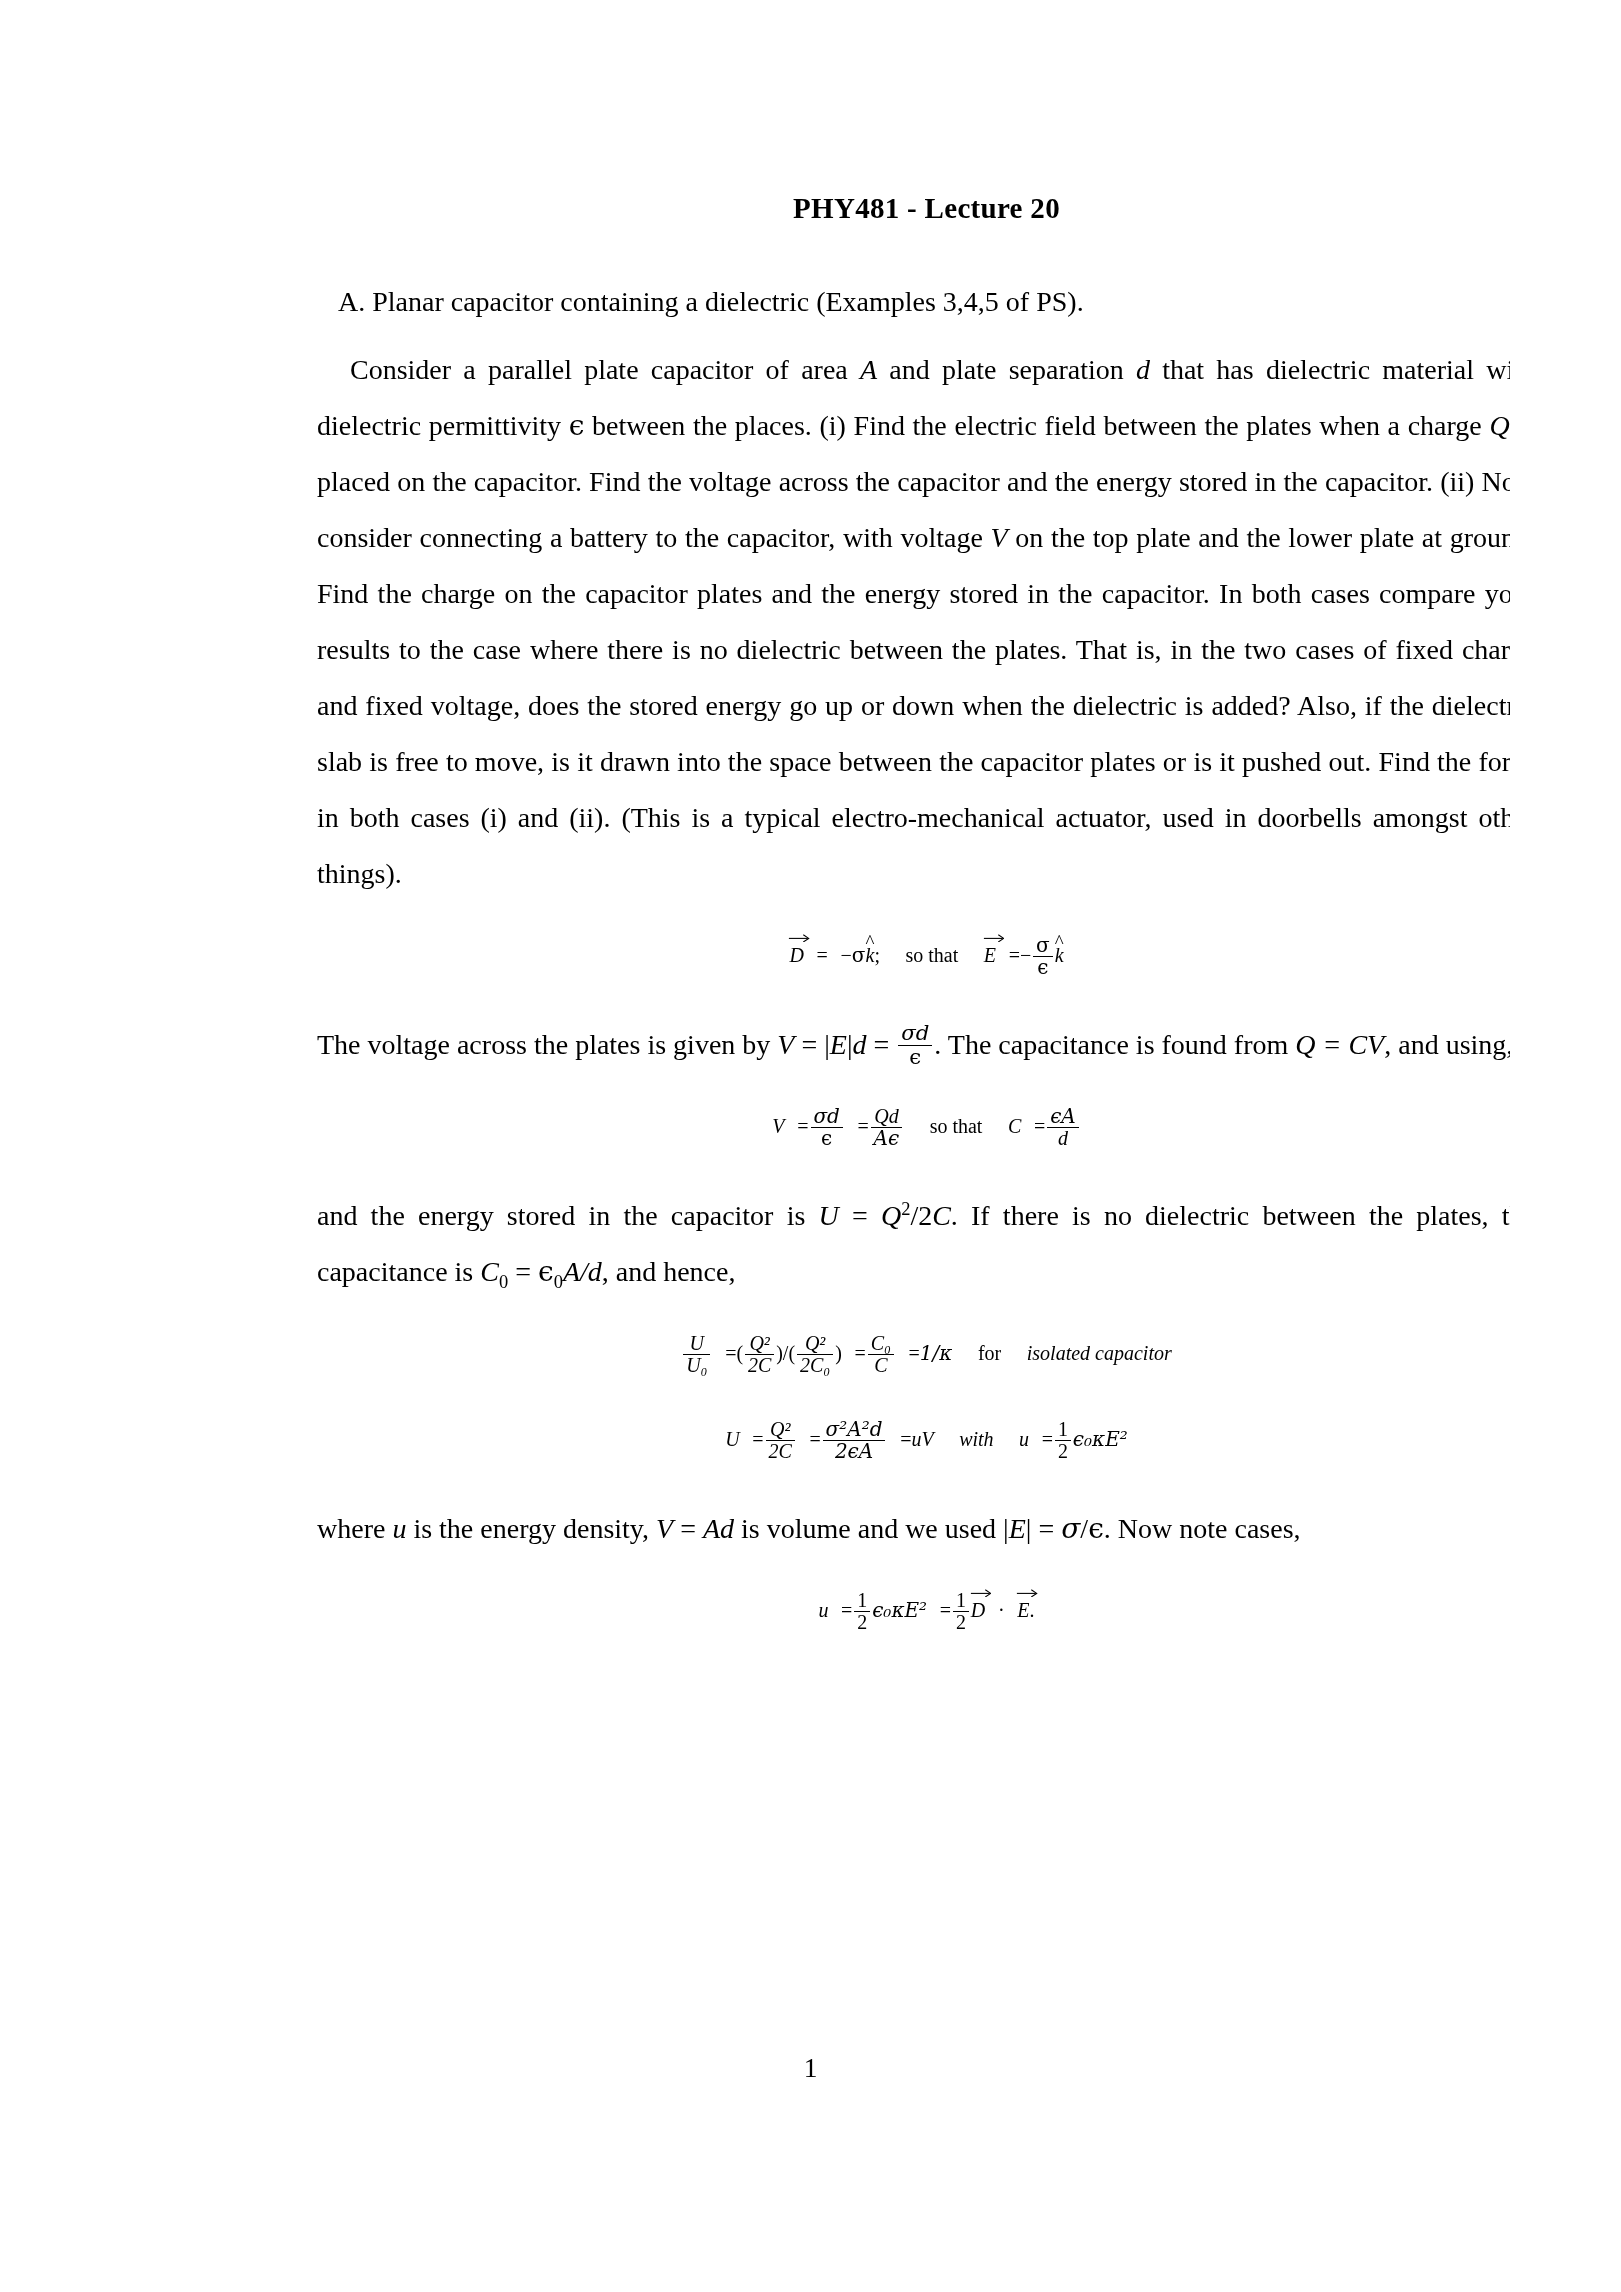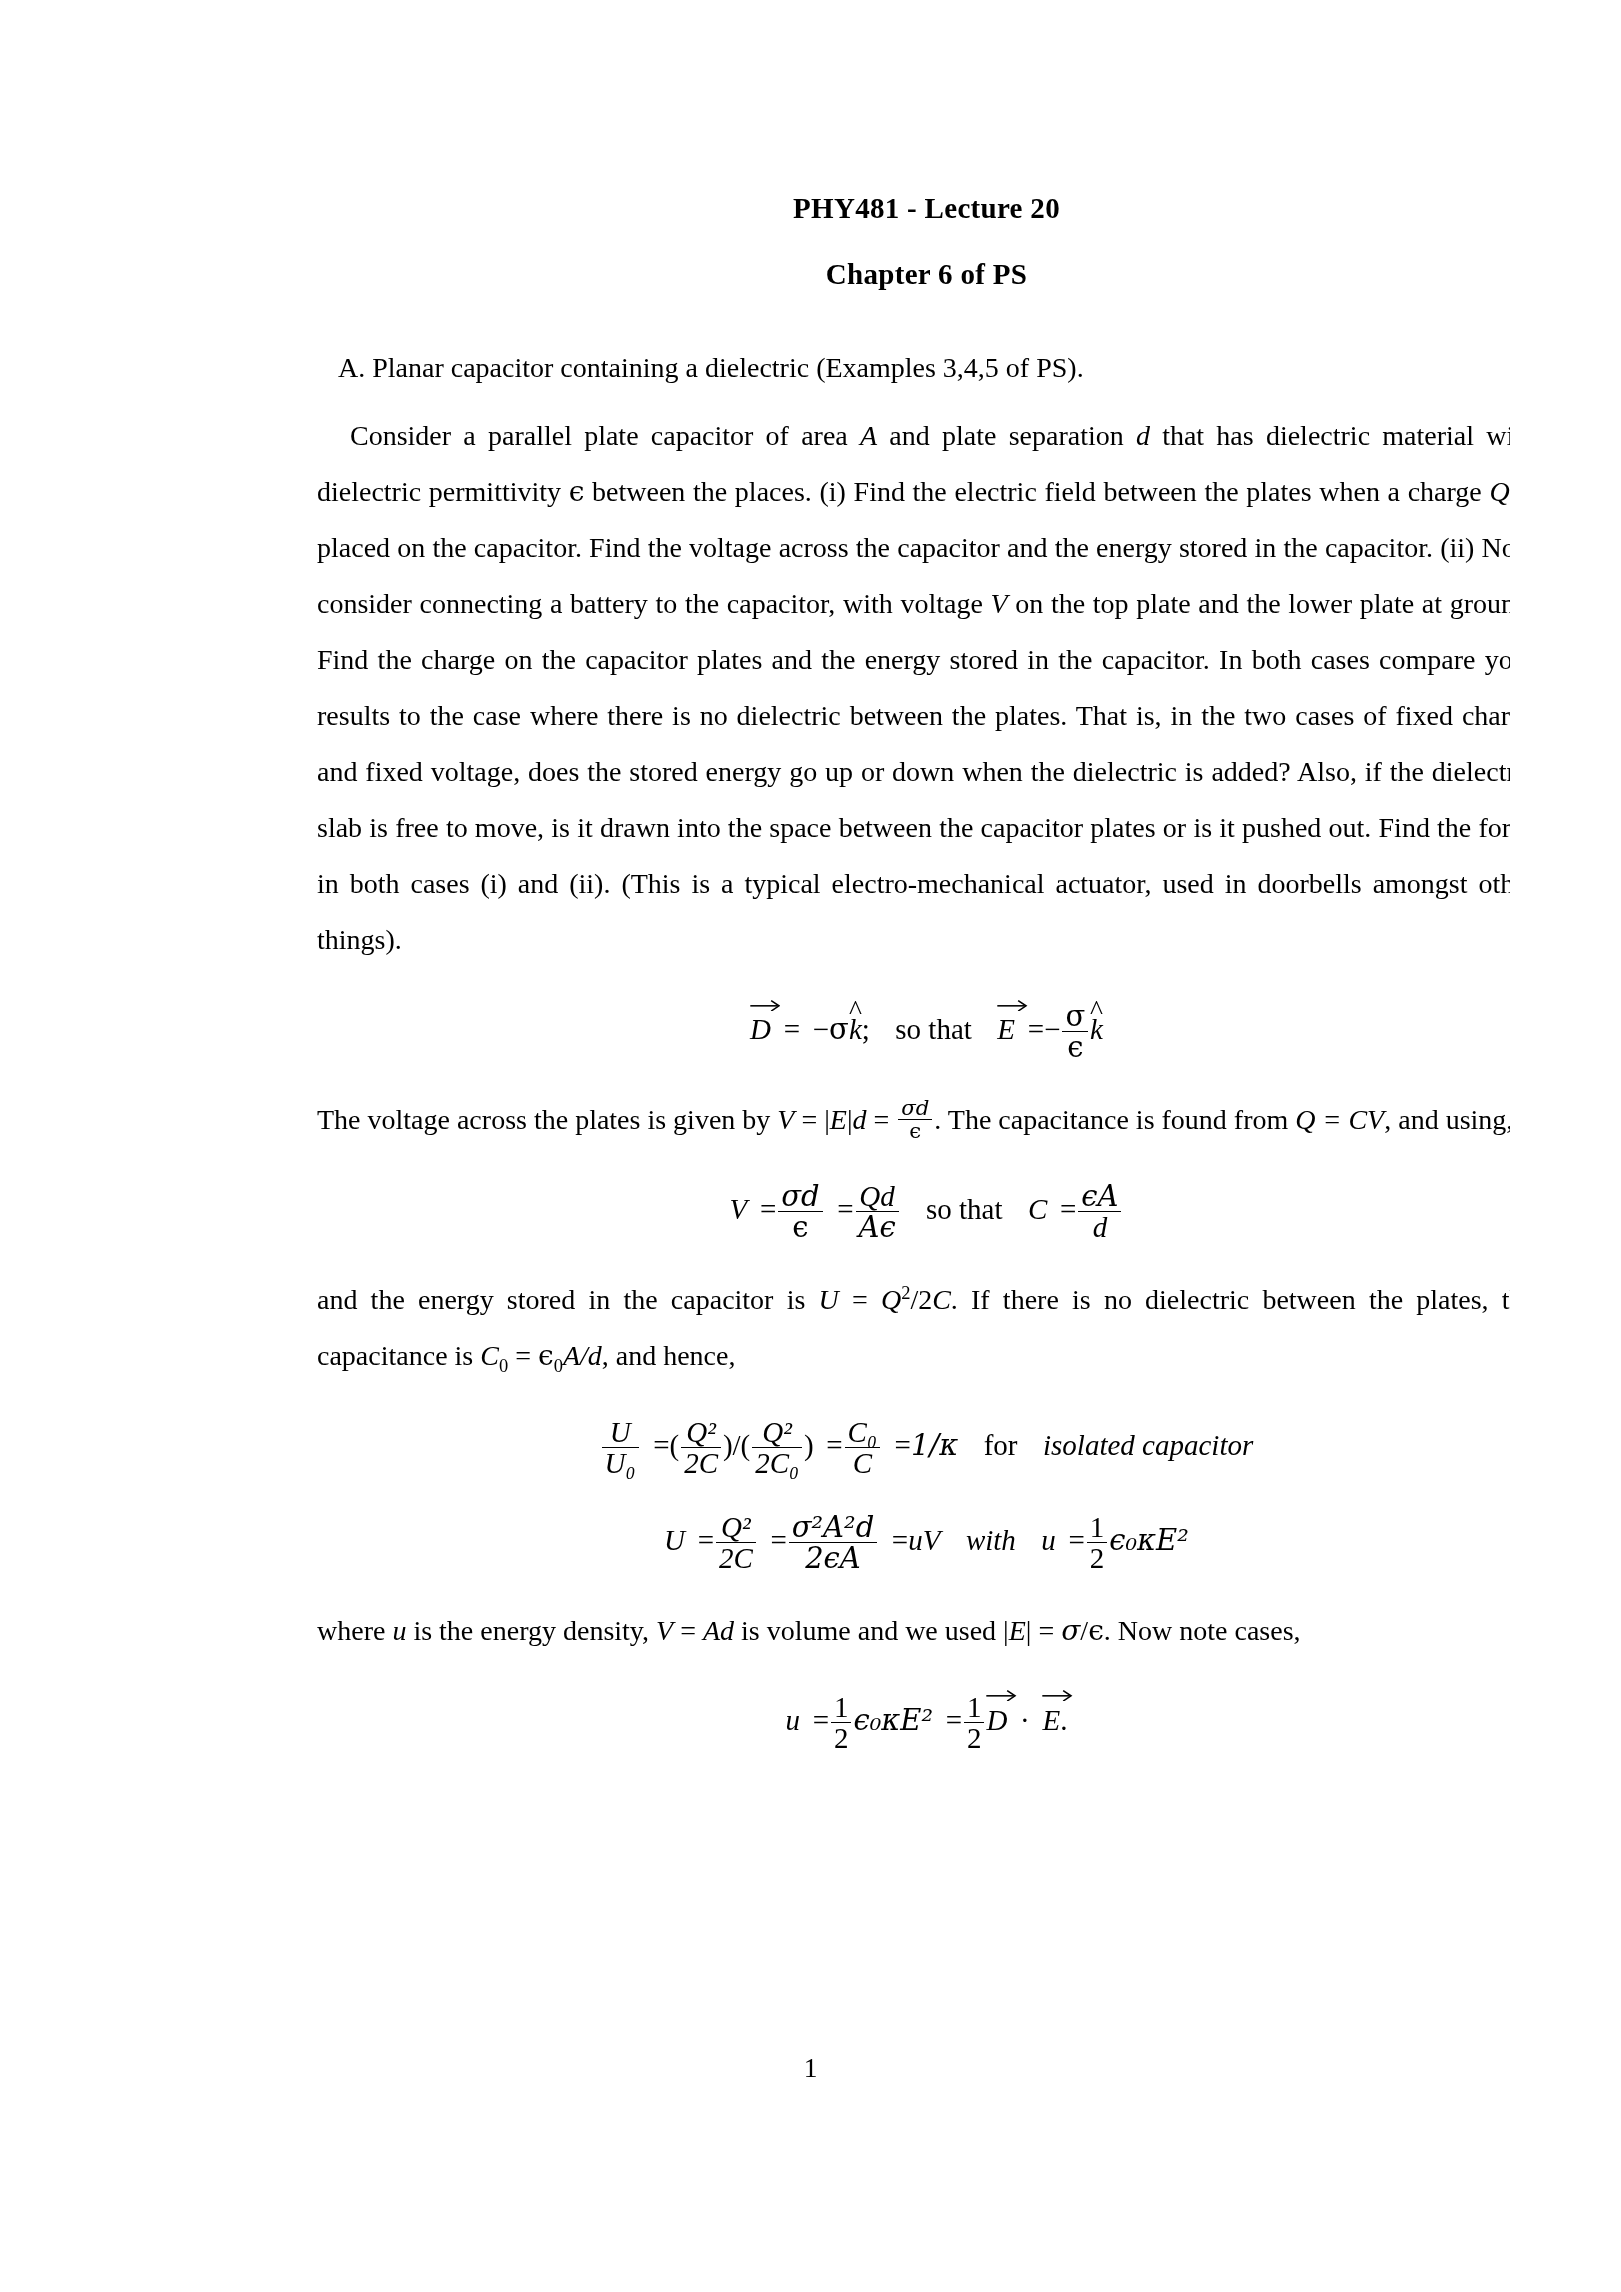--- a/index.html
+++ b/index.html
@@ -88,21 +88,21 @@
 
   
   .eq-row {
     position: relative;
     width: 100%;
     margin: 33px 0 29px 0;
     min-height: 53px;
   }
   .eq-body {
     text-align: center;
-    font-size: 29px;
+    font-size: 20px;
     line-height: 1.15;
   }
   .eq-num {
     position: absolute;
     right: 0;
     top: 50%;
     transform: translateY(-50%);
     font-size: 28px;
   }
   .gap { display: inline-block; width: 25.5px; }
@@ -142,21 +142,20 @@
     font-size: 27.4px;
   }
 </style>
 </head>
 <body>
 
 <div class="page">
   <div class="content">
 
     <div class="doc-title">PHY481 - Lecture 20</div>
-    <div class="doc-subtitle">Chapter 6 of PS</div>
 
     <div class="section-head">
       <b>A. Planar capacitor containing a dielectric</b>
       <span>(Examples 3,4,5 of PS).</span>
     </div>
 
     <p class="body indent">
       <span>Consider a parallel plate capacitor of area </span><span class="mi">A</span><span> and plate separation </span><span class="mi">d</span><span> that has dielectric material with dielectric permittivity </span><span class="gk">ϵ</span><span> between the places. (i) Find the electric field between the plates when a charge </span><span class="mi">Q</span><span> is placed on the capacitor. Find the voltage across the capacitor and the energy stored in the capacitor. (ii) Now consider connecting a battery to the capacitor, with voltage </span><span class="mi">V</span><span> on the top plate and the lower plate at ground. Find the charge on the capacitor plates and the energy stored in the capacitor. In both cases compare your results to the case where there is no dielectric between the plates. That is, in the two cases of fixed charge and fixed voltage, does the stored energy go up or down when the dielectric is added? Also, if the dielectric slab is free to move, is it drawn into the space between the capacitor plates or is it pushed out. Find the force in both cases (i) and (ii). (This is a typical electro-mechanical actuator, used in doorbells amongst other things).</span>
     </p>
 

